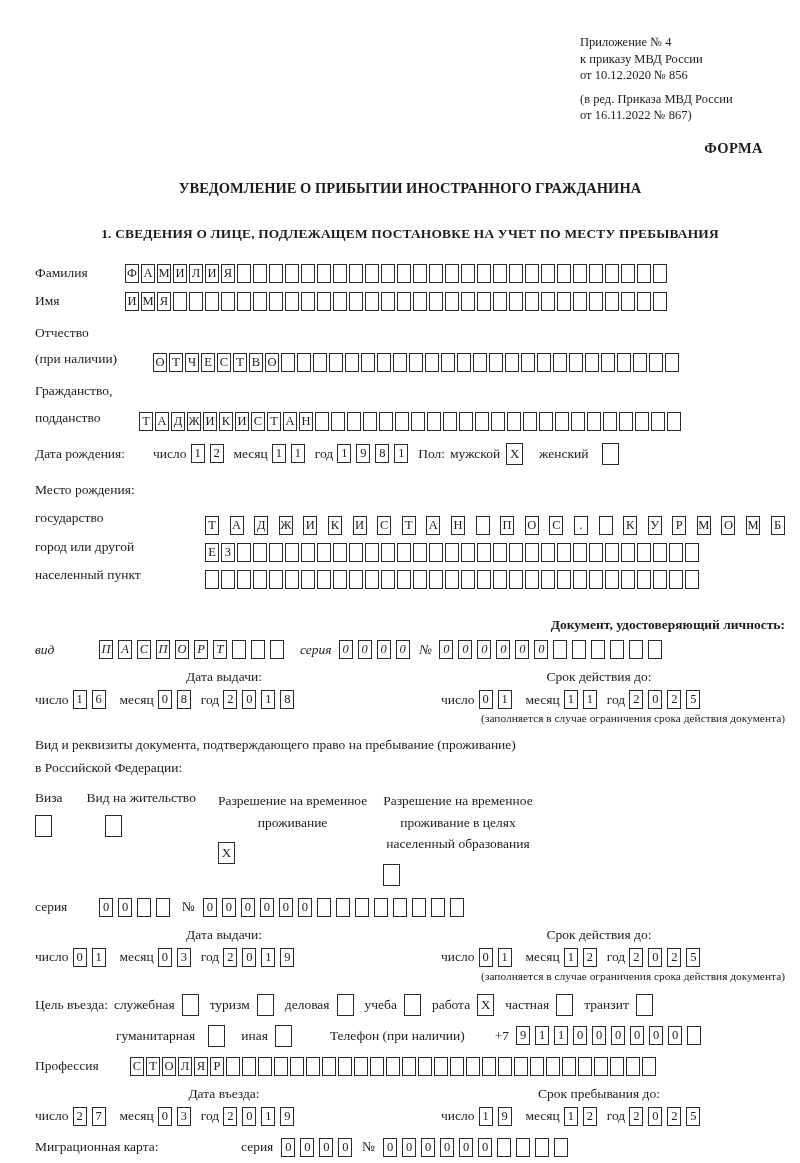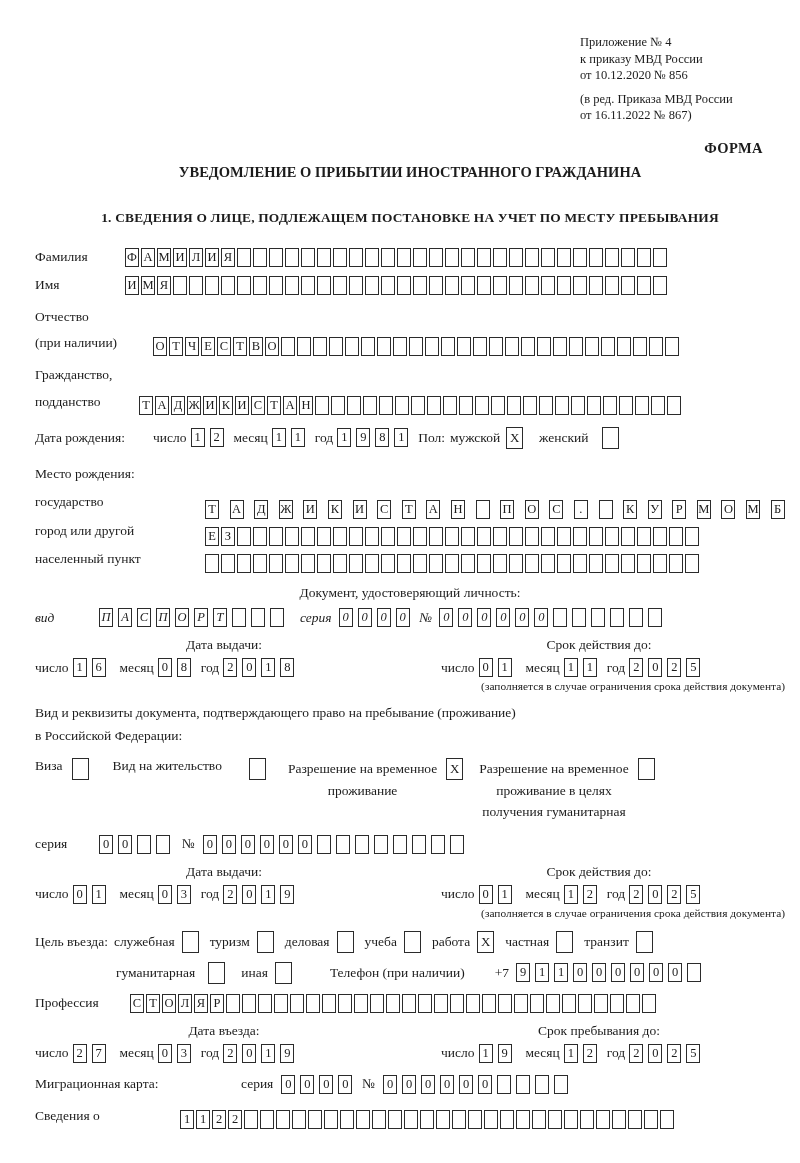--- a/index.html
+++ b/index.html
@@ -10,21 +10,21 @@
     color:#1c1c1c;
   }
   .page { padding:34px 15px 0 35px; }
 
   
   .annex { width:195px; margin-left:auto; margin-right:10px; font-size:12.5px; line-height:1.32; }
   .annex .gap { height:7px; }
 
   .forma { text-align:right; font-weight:bold; font-size:14.5px; margin:16px 22px 0 0; letter-spacing:.4px; }
 
-  .title { text-align:center; font-weight:bold; font-size:14.5px; line-height:1.6; margin-top:4px; }
+  .title { text-align:center; font-weight:bold; font-size:14.5px; line-height:1.6; margin-top:20px; }
   .blank-line { display:inline-block; width:52px; border-bottom:1.6px solid #222; height:14px; margin-left:14px; }
 
   .section1 { text-align:center; font-weight:bold; font-size:13.4px; margin-top:26px; letter-spacing:.2px; }
 
   .row { display:flex; align-items:center; margin-top:9px; }
   .row.top { align-items:flex-end; }
   .lbl { font-size:13.5px; flex:none; }
   .lbl-col { font-size:13.5px; line-height:1.95; flex:none; }
 
   .w90{width:90px;} .w118{width:118px;} .w104{width:104px;} .w170{width:170px;}
@@ -36,36 +36,36 @@
     width:14px; height:19px; flex:none;
     border:1.6px solid #2b2b2b;
     display:flex; align-items:center; justify-content:center;
     font-size:12.5px; font-family:"Liberation Serif", serif;
   }
   .cb .cell { width:17px; height:22px; font-size:13px; }
   .spread { width:100%; justify-content:space-between; gap:0; }
 
   .bp-rows { flex:1; display:flex; flex-direction:column; gap:8px; margin-top:2px; }
 
-  .doc-head { text-align:center; font-weight:normal; font-size:13.5px; margin-top:12px; }
+  .doc-head { text-align:right; font-weight:bold; font-size:13.5px; margin-top:28px; }
 
   .mlbl { margin-left:10px; }
   .slbl { margin-right:4px; }
 
   .datepair { display:flex; margin-top:10px; }
   .dp-left { width:378px; flex:none; }
   .dp-right { flex:1; }
   .dp-head { text-align:center; font-size:13.5px; margin-bottom:5px; }
   .dp-line { display:flex; align-items:center; }
   .note { font-size:11.4px; text-align:right; margin-top:3px; white-space:nowrap; }
 
   .intro { font-size:13.5px; margin-top:10px; line-height:1.7; }
 
   .permits { display:flex; align-items:flex-start; margin-top:10px; }
-  .permit { display:flex; align-items:flex-start; gap:9px; }
+  .permit { display:flex; align-items:flex-start; gap:9px;flex-direction:column; }
   .permit .txt { font-size:13.5px; text-align:center; line-height:1.6; }
 
   .opt { display:flex; align-items:center; gap:7px; margin-left:11px; }
   .purpose2 { margin-left:81px; }
 </style>
 </head>
 <body>
 
 <div class="page">
 
@@ -496,21 +496,21 @@
         <div>проживание</div>
       </span>
       <span class="cells cb">
           <span class="cell">X</span>
         </span>
     </div>
     <div class="permit" style="margin-left:16px;">
       <span class="txt">
         <div>Разрешение на временное</div>
         <div>проживание в целях</div>
-        <div>получения гуманитарная</div>
+        <div>населенный образования</div>
       </span>
       <span class="cells cb">
           <span class="cell"></span>
         </span>
     </div>
   </div>
 
   <div class="row" style="margin-top:12px;">
     <span class="lbl w75">серия</span>
     <span class="cells gapped">

